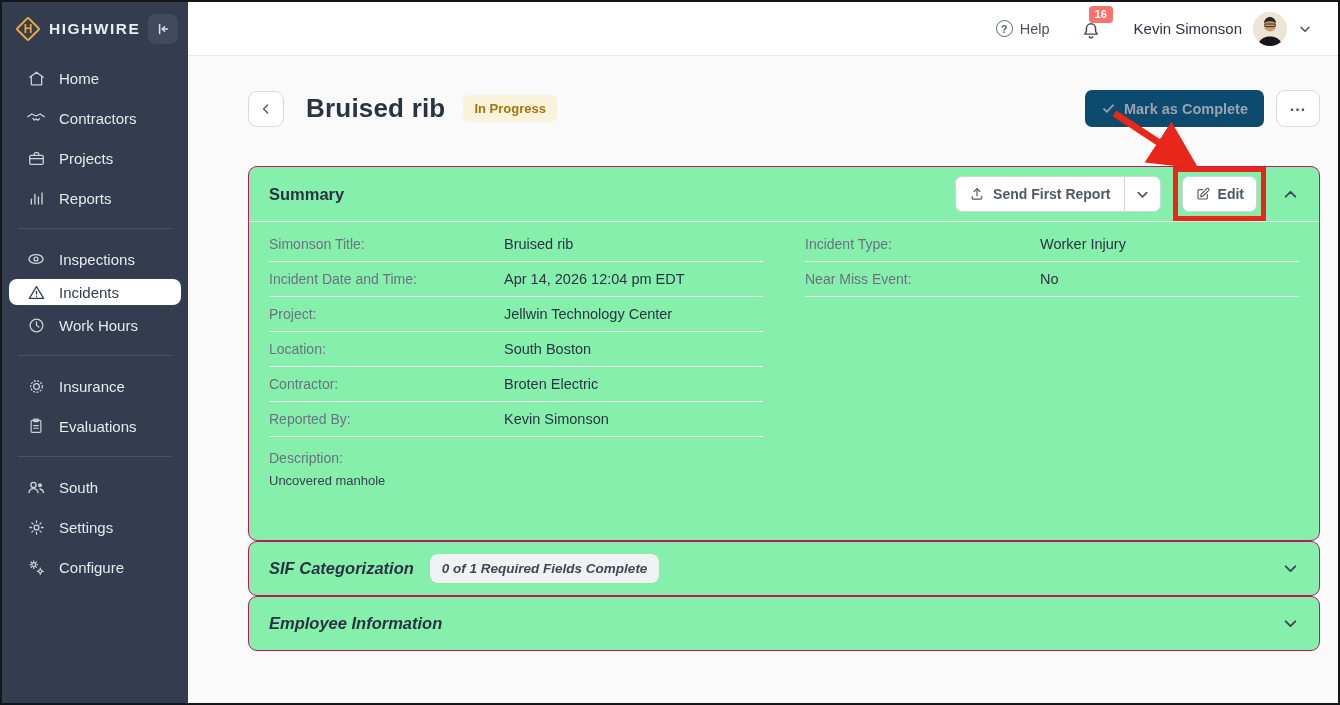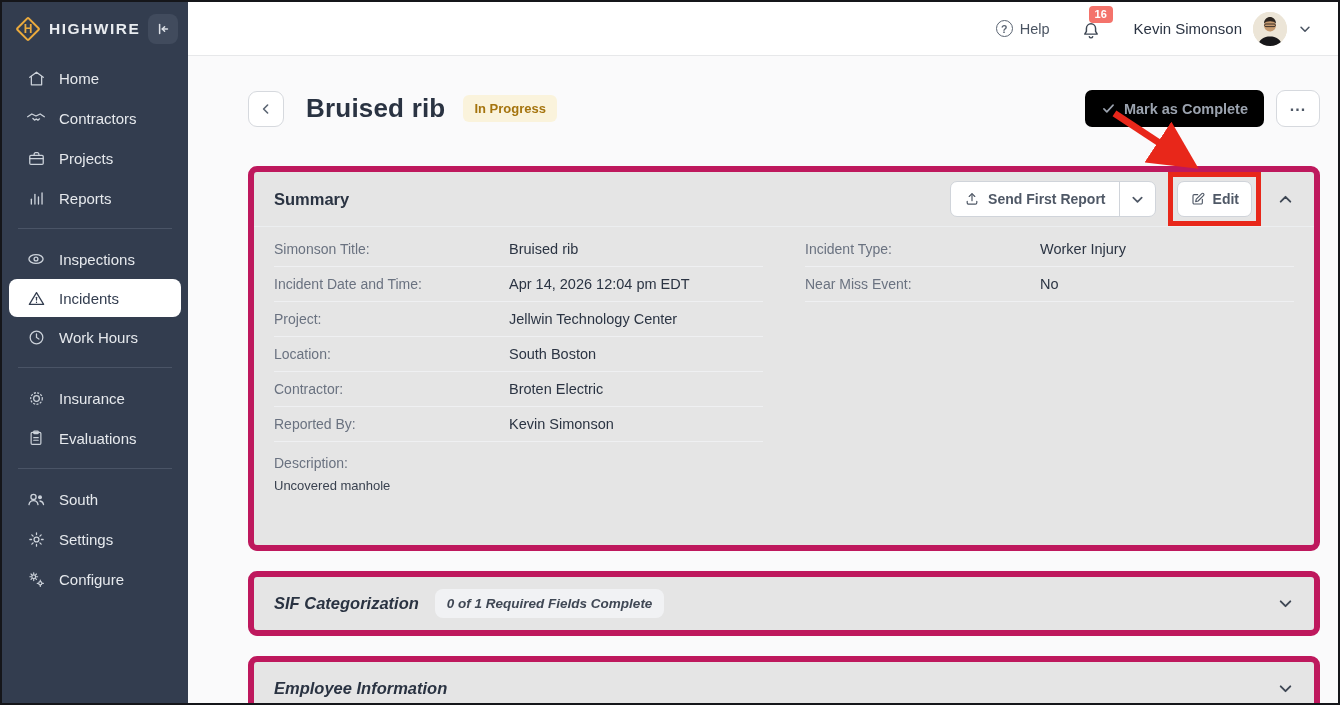--- a/index.html
+++ b/index.html
@@ -11,21 +11,21 @@
   .logo-row { display:flex; align-items:center; height:54px; padding:0 10px 0 14px; }
   .logo-diamond { width:24px; height:24px; position:relative; flex:0 0 auto; }
   .logo-diamond .dm { position:absolute; left:3px; top:3px; width:18px; height:18px; border:2.5px solid #ebaa3d; transform:rotate(45deg); border-radius:2px; }
   .logo-diamond .dh { position:absolute; left:0; top:0; width:24px; height:24px; display:flex; align-items:center; justify-content:center; color:#ebaa3d; font-weight:700; font-size:12px; }
   .logo-text { margin-left:9px; font-size:15.5px; font-weight:700; letter-spacing:1.5px; color:#e9ecf0; flex:1; }
   .collapse-btn { width:30px; height:30px; border-radius:8px; background:#414b5d; display:flex; align-items:center; justify-content:center; color:#dde1e7; cursor:pointer; }
 
   .nav { padding-top:2px; }
   .nav-item { display:flex; align-items:center; gap:13px; height:40px; padding:0 12px 0 24px; font-size:15px; font-weight:500; color:#e6e9ed; cursor:pointer; }
   .nav-item .nicon { width:20px; height:20px; display:flex; align-items:center; justify-content:center; color:#ccd2da; flex:0 0 auto; }
-  .nav-item.active { background:#ffffff; color:#333d4f; border-radius:8px; margin:0 7px; padding:0 12px 0 17px; height:38px; }
+  .nav-item.active { background:#ffffff; color:#333d4f; border-radius:8px; margin:0 7px; padding:0 12px 0 17px; height:26px; }
   .nav-item.active .nicon { color:#333d4f; }
   .nav-divider { height:1px; background:#49536400; border-top:1px solid #4a5466; margin:10px 16px; }
 
   
   .topbar { position:absolute; left:186px; right:0; top:0; height:54px; background:#fff; border-bottom:1px solid #e7e8ea; display:flex; align-items:center; justify-content:flex-end; padding-right:26px; gap:30px; z-index:1; }
   .help { display:flex; align-items:center; gap:7px; color:#4a5462; font-size:14.5px; font-weight:500; cursor:pointer; }
   .help-circle { width:17px; height:17px; border:1.5px solid #5a6472; border-radius:50%; display:flex; align-items:center; justify-content:center; font-size:10.5px; font-weight:700; color:#5a6472; }
   .bell-wrap { position:relative; width:24px; height:24px; margin-top:6px; cursor:pointer; color:#3e4754; }
   .bell-badge { position:absolute; top:-14px; left:9px; background:#f4736b; color:#fff; font-size:11px; font-weight:700; padding:2px 6px; border-radius:4px; line-height:1.2; }
   .user-wrap { display:flex; align-items:center; gap:11px; cursor:pointer; }
@@ -34,24 +34,24 @@
   .chev { color:#4a5462; display:flex; }
 
   
   .content { position:absolute; left:186px; right:0; top:54px; bottom:0; padding:34px 18px 0 60px; }
 
   .title-row { display:flex; align-items:center; margin-bottom:39px; }
   .back-btn { width:36px; height:36px; background:#fff; border:1px solid #d6d9de; border-radius:9px; display:flex; align-items:center; justify-content:center; color:#5a6472; cursor:pointer; }
   .page-title { font-size:26px; font-weight:600; color:#2a3342; margin-left:22px; letter-spacing:.2px; }
   .status-badge { margin-left:18px; background:#faf3dc; color:#a5740e; font-size:13px; font-weight:700; padding:6px 11px; border-radius:6px; }
   .title-actions { margin-left:auto; display:flex; align-items:center; gap:12px; }
-  .btn-disabled { display:flex; align-items:center; gap:8px; height:37px; padding:0 16px; background:#000000; color:#9ba3af; border-radius:7px; font-size:14.5px; font-weight:600; cursor:default; }
+  .btn-disabled { display:flex; align-items:center; gap:8px; height:37px; padding:0 16px; background:#0c4a6e; color:#9ba3af; border-radius:7px; font-size:14.5px; font-weight:600; cursor:default; }
   .btn-more { width:44px; height:37px; background:#fff; border:1px solid #d6d9de; border-radius:9px; display:flex; align-items:center; justify-content:center; color:#4f5866; font-size:16px; font-weight:700; letter-spacing:1px; cursor:pointer; padding-bottom:6px; }
 
-  .card { background:#e5e5e5; border:6px solid #be185d; border-radius:9px; margin-bottom:20px; }
+  .card { background:#86efac; border:1px solid #be185d; border-radius:9px; }
   .card-header { display:flex; align-items:center; height:55px; padding:0 20px; border-bottom:1px solid #eceef0; }
   .card-title { font-size:16.5px; font-weight:700; color:#2a3342; }
   .header-actions { margin-left:auto; display:flex; align-items:center; }
 
   .split-btn { display:flex; align-items:stretch; height:36px; background:#fff; border:1px solid #d0d4da; border-radius:7px; overflow:hidden; }
   .split-main { display:flex; align-items:center; gap:8px; padding:0 13px; font-size:14px; font-weight:600; color:#4f5866; cursor:pointer; }
   .split-caret { width:36px; display:flex; align-items:center; justify-content:center; border-left:1px solid #d0d4da; color:#4f5866; cursor:pointer; }
 
   .red-box { border:5px solid #e8271a; padding:4px; margin-left:12px; }
   .btn-edit { display:flex; align-items:center; gap:7px; height:36px; padding:0 12px; background:#fff; border:1px solid #d0d4da; border-radius:7px; font-size:14px; font-weight:600; color:#4f5866; cursor:pointer; }

